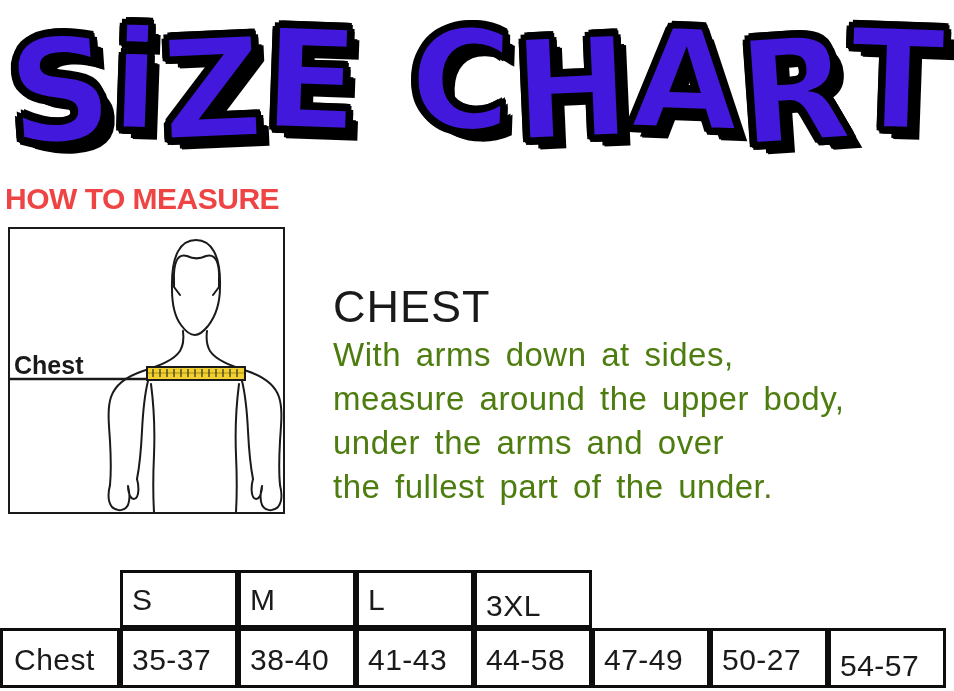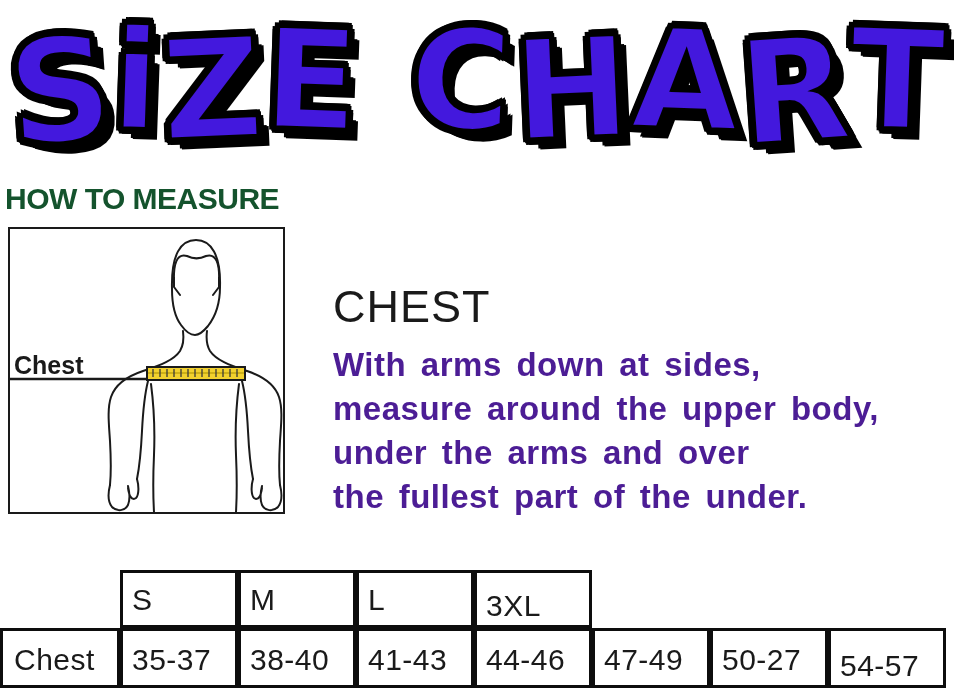--- a/index.html
+++ b/index.html
@@ -26,34 +26,34 @@
       9px 10px 0 #000, 11px 11px 0 #000;
   }
   .title span:nth-child(odd){transform:rotate(-2.5deg) translateY(4px);}
   .title span:nth-child(even){transform:rotate(2deg) translateY(-5px);}
   .title span:nth-child(4n+1){transform:rotate(-4deg) translateY(6px) scale(1.04);}
   .title span.sp{width:46px;text-shadow:none;-webkit-text-stroke:0;}
 
   
   .htm-heading{
     position:absolute;left:5px;top:182px;
-    font-size:30px;font-weight:800;letter-spacing:-0.5px;color:#14532d;
+    font-size:30px;font-weight:800;letter-spacing:-0.5px;color:#ef4444;
   }
   .figure-box{
     position:absolute;left:8px;top:227px;width:273px;height:283px;
     border:2px solid #1a1a1a;box-sizing:content-box;background:#fff;
   }
 
   
   .chest-section{position:absolute;left:333px;top:281px;width:615px;}
   .chest-heading{
     font-size:45px;font-weight:400;letter-spacing:1px;line-height:52px;color:#1a1a1a;
   }
-  .chest-text{margin-top:10px;font-size:33px;font-weight:700;line-height:44px;
-    letter-spacing:0.5px;word-spacing:5px;color:#4c1d95;}
+  .chest-text{font-size:33px;font-weight:400;line-height:44px;
+    letter-spacing:0.5px;word-spacing:5px;color:#4d7c0f;}
 
   
   .tbl-header-row{position:absolute;left:120px;top:570px;display:flex;}
   .tbl-value-row{position:absolute;left:0;top:628px;display:flex;}
   .cell{
     box-sizing:border-box;border:3px solid #0d0d0d;background:#fff;
     display:flex;align-items:flex-end;
     padding:0 0 8px 9px;font-size:30px;letter-spacing:0.5px;color:#1a1a1a;
   }
   .hcell{width:118px;height:58px;}
@@ -132,19 +132,19 @@
     <div class="cell hcell">M</div>
     <div class="cell hcell">L</div>
     <div class="cell hcell">3XL</div>
   </div>
 
   <div class="tbl-value-row">
     <div class="cell label-cell">Chest</div>
     <div class="cell vcell">35-37</div>
     <div class="cell vcell">38-40</div>
     <div class="cell vcell">41-43</div>
-    <div class="cell vcell">44-46</div>
+    <div class="cell vcell">44-58</div>
     <div class="cell vcell">47-49</div>
     <div class="cell vcell">50-27</div>
     <div class="cell vcell">54-57</div>
   </div>
 
 </div>
 
 </body></html>

